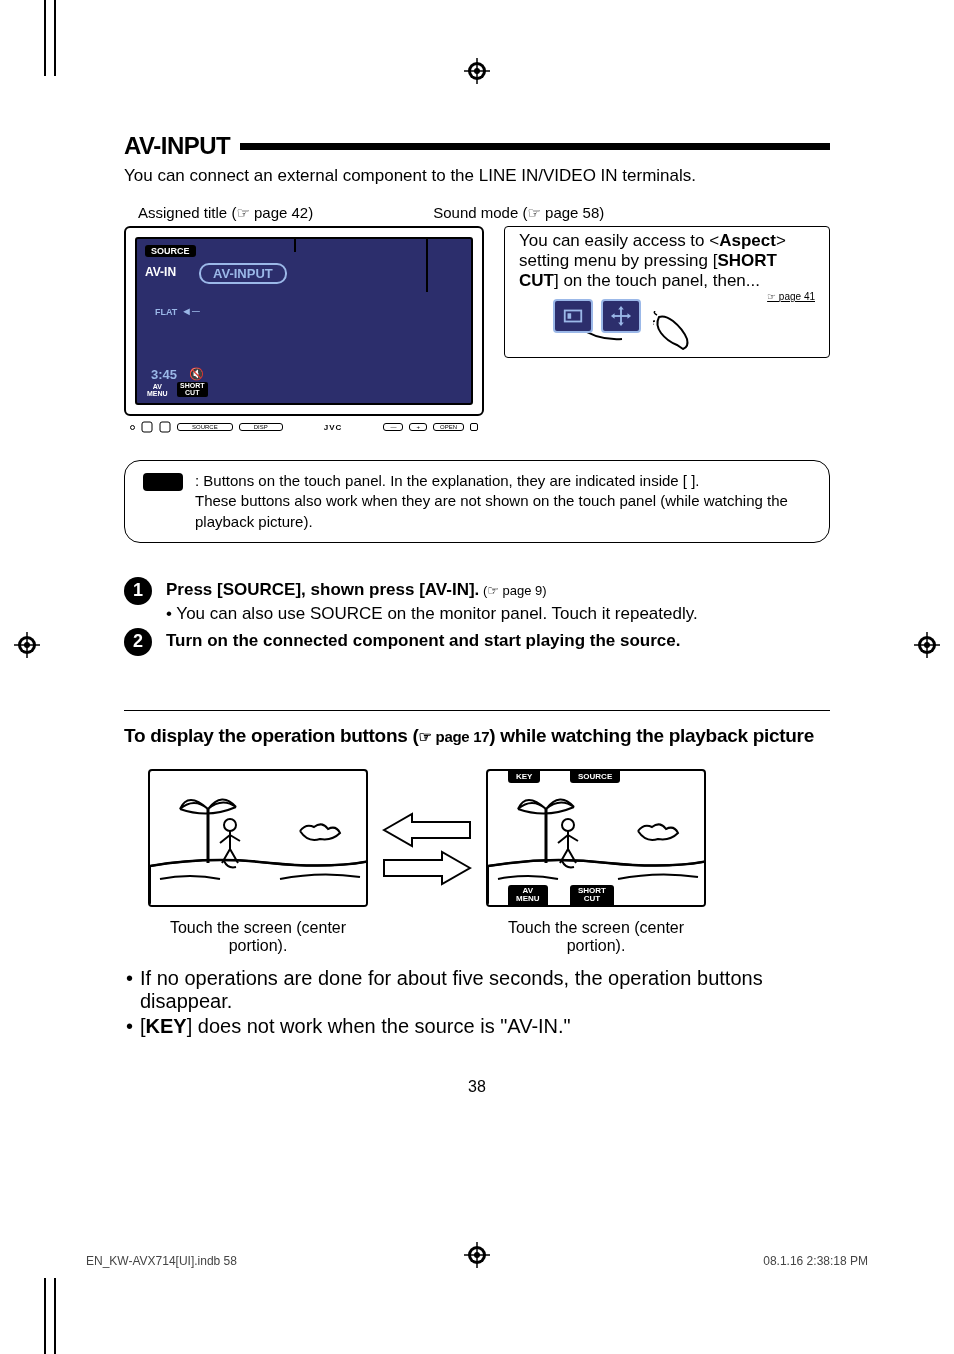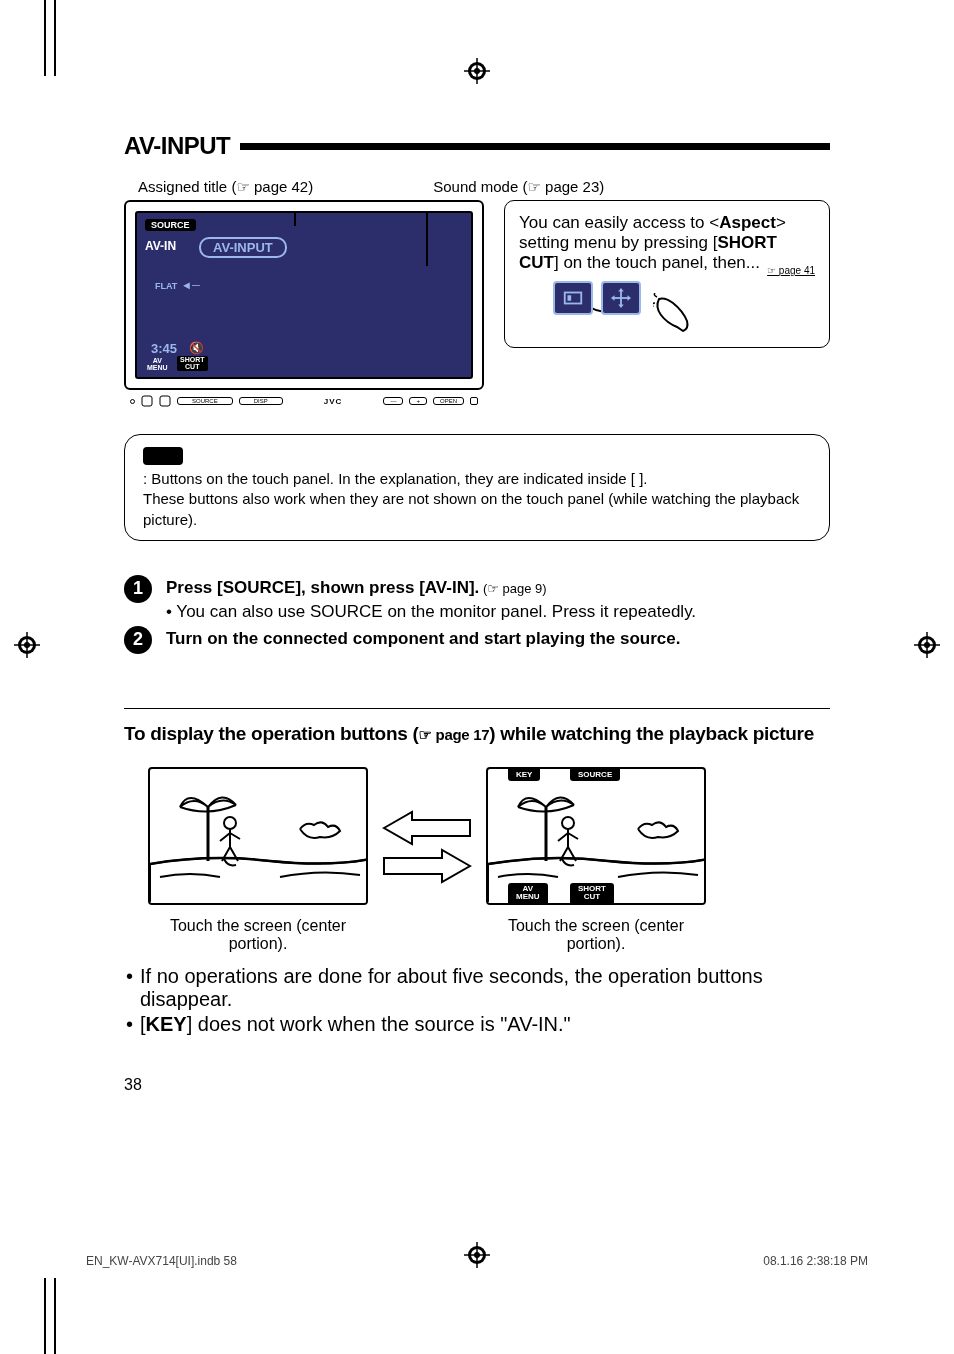--- a/index.html
+++ b/index.html
@@ -111,42 +111,42 @@
     display: flex; align-items: center; gap: 6px; padding: 0 6px;
     font-size: 8px;
   }
   .pb-dot { width: 5px; height: 5px; border: 1px solid #000; border-radius: 50%; }
   .pb-btn { border: 1px solid #000; border-radius: 3px; padding: 0 6px; font-size: 6px; background: #fff; }
   .pb-btn.long { padding: 0 14px; }
   .pb-brand { font-weight: bold; font-family: Arial, sans-serif; font-size: 8px; letter-spacing: 1px; }
   .pb-sq { width: 8px; height: 8px; border: 1px solid #000; border-radius: 2px; }
 
   .side-box {
-    flex: 1; border: 1.5px solid #000; border-radius: 10px;
-    padding: 12px 14px; font-size: 17px; position: relative;
+    flex: 1; border: 1.5px solid #000; border-radius: 4px;
+    padding: 4px 14px; font-size: 17px; position: relative;
     font-stretch: condensed;
   }
   .side-page-ref { position: absolute; right: 14px; top: 64px; font-size: 10px; text-decoration: underline; }
   .aspect-icons {
     display: flex; gap: 8px; margin: 8px 0 0 34px; align-items: flex-start;
   }
   .aspect-icon {
     width: 40px; height: 34px; background: #2c2e6c; border: 2px solid #9bb8e8;
     border-radius: 4px; display: flex; align-items: center; justify-content: center;
     position: relative;
   }
   .aspect-icon svg { width: 22px; height: 22px; }
   .curve-arrow { position: absolute; left: 62px; top: 92px; }
   .finger-icon { margin-left: 4px; margin-top: 12px; }
 
   .note-box {
     border: 1.5px solid #000; border-radius: 16px;
     margin-top: 24px; padding: 10px 18px;
-    display: flex; align-items: flex-start; gap: 4px;
-    font-size: 15px; font-stretch: condensed; flex-direction: column;
+    display: flex; align-items: flex-start; gap: 12px;
+    font-size: 15px; font-stretch: condensed;
   }
   .note-tag {
     background: #000; width: 40px; height: 18px; border-radius: 4px;
     flex-shrink: 0; margin-top: 2px;
   }
   .note-text { flex: 1; line-height: 1.35; }
 
   .steps { margin-top: 34px; }
   .step { display: flex; gap: 14px; align-items: flex-start; margin-bottom: 4px; }
   .step-num {
@@ -184,21 +184,21 @@
   }
   .cb-tl { top: 0; left: 20px; }
   .cb-tr { top: 0; left: 82px; }
   .cb-bl { bottom: 0; left: 20px; border-radius: 3px 3px 0 0; }
   .cb-br { bottom: 0; left: 82px; border-radius: 3px 3px 0 0; }
 
   .bullets { margin-top: 12px; font-size: 20px; font-stretch: condensed; }
   .bullets li { list-style: none; position: relative; padding-left: 16px; margin-bottom: 2px; }
   .bullets li::before { content: "•"; position: absolute; left: 2px; }
 
-  .page-num { font-size: 16px; margin-top: 40px; font-stretch: condensed; }
+  .page-num { text-align: center; font-size: 16px; margin-top: 40px; font-stretch: condensed; }
   .footer {
     position: absolute; bottom: 86px; left: 86px; right: 86px;
     display: flex; justify-content: space-between; font-size: 12px;
     color: #444; font-stretch: condensed;
   }
   .pointer-md { font-size: 15px; }
   b { font-family: Arial, sans-serif; }
 </style>
 </head>
 <body>
@@ -246,24 +246,25 @@
 </div>
 
 <div class="page">
 
 
   <div class="section-row">
     <div class="section-title">AV-INPUT</div>
     <div class="section-line"></div>
   </div>
 
+  <div class="intro">You can connect an external component to the LINE IN/VIDEO IN terminals.</div>
 
   <div class="labels-row">
     <div class="label-left">Assigned title (☞ page 42)</div>
-    <div class="label-right">Sound mode (☞ page 23)</div>
+    <div class="label-right">Sound mode (☞ page 58)</div>
   </div>
 
   <div class="figure-row">
 
     <div class="device">
       <div class="device-body">
         <div class="device-screen">
           <div class="src-btn">SOURCE</div>
           <div class="avin-label">AV-IN</div>
           <div class="avinput-box">AV-INPUT</div>
@@ -339,21 +340,21 @@
       <div>:   Buttons on the touch panel. In the explanation, they are indicated inside [       ].</div>
       <div>These buttons also work when they are not shown on the touch panel (while watching the playback picture).</div>
     </div>
   </div>
 
   <div class="steps">
     <div class="step">
       <div class="step-num">1</div>
       <div class="step-body">
         <b>Press [SOURCE], shown press [AV-IN].</b><span class="page-ref-sm"> (☞ page 9)</span>
-        <div class="step-sub">•  You can also use SOURCE on the monitor panel. Press it repeatedly.</div>
+        <div class="step-sub">•  You can also use SOURCE on the monitor panel. Touch it repeatedly.</div>
       </div>
     </div>
     <div class="step">
       <div class="step-num">2</div>
       <div class="step-body bold">Turn on the connected component and start playing the source.</div>
     </div>
   </div>
 
   <div class="divider"></div>
   <div class="subhead">

